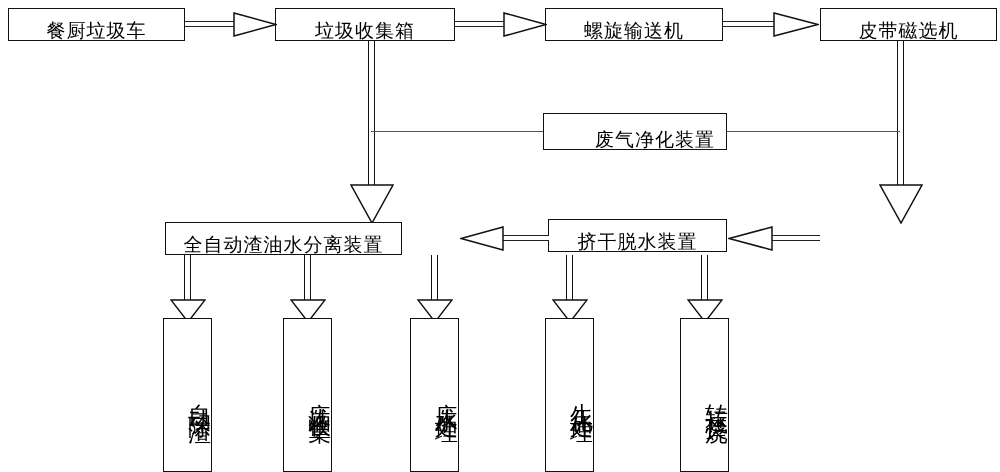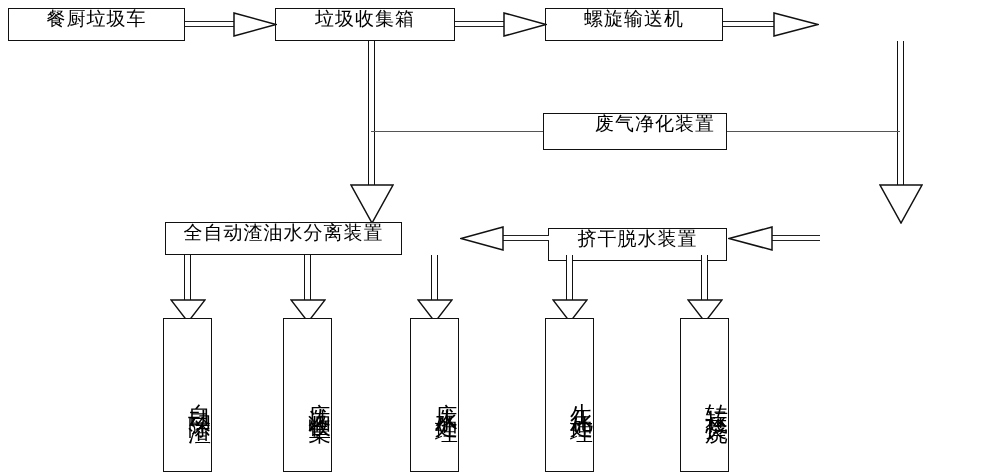--- a/index.html
+++ b/index.html
@@ -15,21 +15,21 @@
     background:#fff;
     overflow:hidden;
   }
   
   .node{
     position:absolute;
     box-sizing:border-box;
     border:1.5px solid #111;
     background:#fff;
     display:flex;
-    align-items:flex-start;
+    align-items:flex-end;
     justify-content:center;
     text-align:center;
     letter-spacing:1px;
     color:#000;
     font-weight:400;
   }
   .node.row1, .node.row3{
     height:33px;
     font-size:19px;
     line-height:19px;
@@ -94,20 +94,23 @@
   </div>
 
   <div class="node row1" style="left:275px;top:8px;width:180px;">
     <span class="lbl">垃圾收集箱</span>
   </div>
 
   <div class="node row1" style="left:545px;top:8px;width:178px;">
     <span class="lbl">螺旋输送机</span>
   </div>
 
+  <div class="node row1" style="left:820px;top:8px;width:177px;">
+    <span class="lbl">皮带磁选机</span>
+  </div>
 
   <div class="hshaft" style="left:185px;top:21px;width:50px;"></div>
   <div class="tri" style="left:233px;top:12px;">
     <svg width="44" height="25" viewBox="0 0 44 25">
       <polygon points="1,1 43,12.5 1,24" fill="#ffffff" stroke="#111111" stroke-width="1.5"></polygon>
     </svg>
   </div>
 
   <div class="hshaft" style="left:455px;top:21px;width:50px;"></div>
   <div class="tri" style="left:503px;top:12px;">
@@ -141,21 +144,21 @@
   <div class="thinline" style="left:726px;top:131px;width:174px;"></div>
 
   <div class="node gas" style="left:543px;top:113px;width:184px;">
     <span class="lbl">废气净化装置</span>
   </div>
 
   <div class="node row3" style="left:165px;top:222px;width:237px;">
     <span class="lbl">全自动渣油水分离装置</span>
   </div>
 
-  <div class="node row3" style="left:548px;top:228px;width:179px;">
+  <div class="node row3" style="left:548px;top:219px;width:179px;">
     <span class="lbl">挤干脱水装置</span>
   </div>
 
 
   <div class="hshaft" style="left:503px;top:235px;width:46px;"></div>
   <div class="tri" style="left:460px;top:226px;">
     <svg width="44" height="25" viewBox="0 0 44 25">
       <polygon points="43,1 1,12.5 43,24" fill="#ffffff" stroke="#111111" stroke-width="1.5"></polygon>
     </svg>
   </div>

